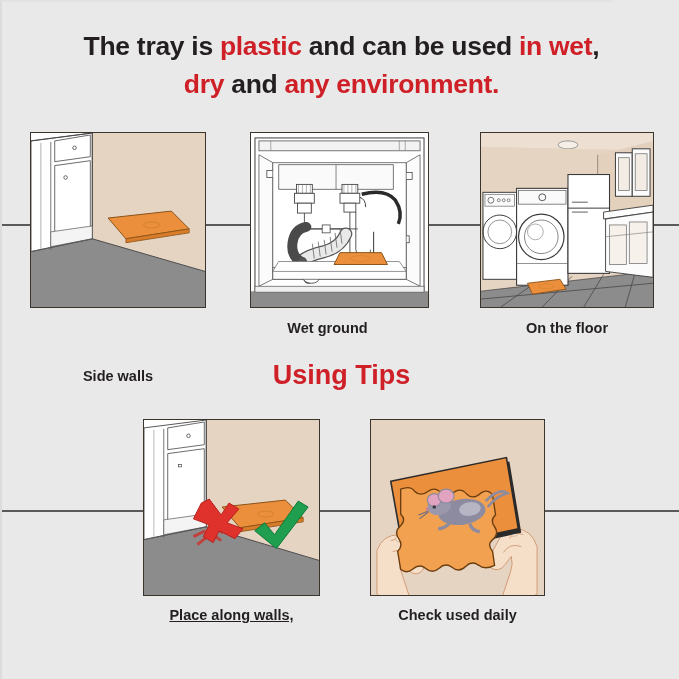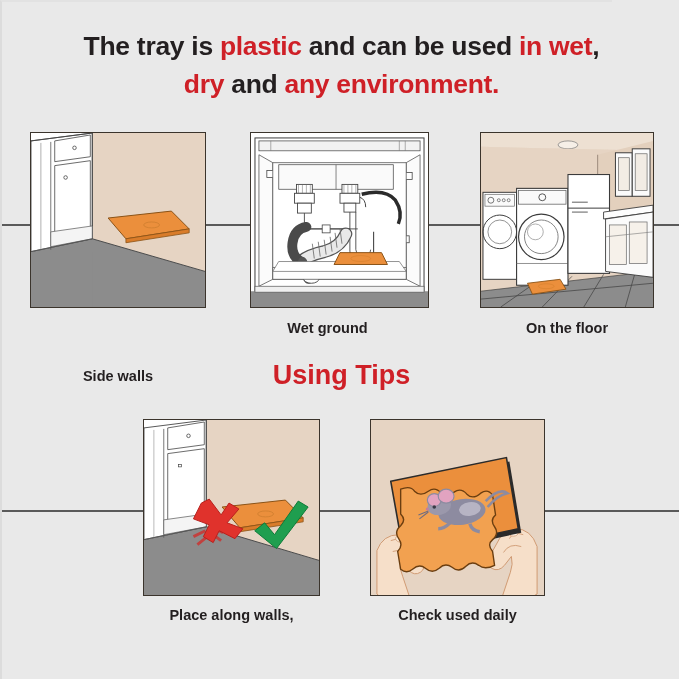--- a/index.html
+++ b/index.html
@@ -321,21 +321,21 @@
           <line x1="80" y1="114" x2="72" y2="110"></line>
         </g>
         <path d="M58 84 L66 80 L78 96 L86 84 L96 90 L84 104 L100 110 L92 120 L76 112 L70 124 L60 118 L66 106 L50 100 Z" fill="#e0322c" stroke="#b7201c" stroke-width="1"></path>
       </g>
 
       <g>
         <path d="M112 112 L122 104 L132 116 L156 82 L166 88 L134 130 Z" fill="#1f9e4f" stroke="#0d7a38" stroke-width="1"></path>
       </g>
     </svg>
   </div>
-  <div class="caption" style="left:131px; top:604px; width:197px;">
+  <div class="caption" style="left:131px; top:604px; width:197px;text-decoration:underline;">
     <div>Place along walls,</div>
   </div>
 
   <div class="panel" style="left:368px; top:417px; width:175px; height:177px;">
     <svg class="scene" viewBox="0 0 175 177">
       <rect x="0" y="0" width="175" height="177" fill="#e6d4c3"></rect>
 
       <g>
         <path d="M6 176 L6 132 q6 -16 22 -16 q10 0 14 8 l10 18 q4 8 -2 12 q-6 4 -12 -2 l-8 -10 q-2 8 2 16 l8 24 q2 12 -6 14 q-10 2 -14 -8 Z" fill="#f6dfc9" stroke="#cf9a72" stroke-width="1"></path>
         <path d="M20 122 q10 -4 14 4" fill="none" stroke="#cf9a72" stroke-width="0.9"></path>

